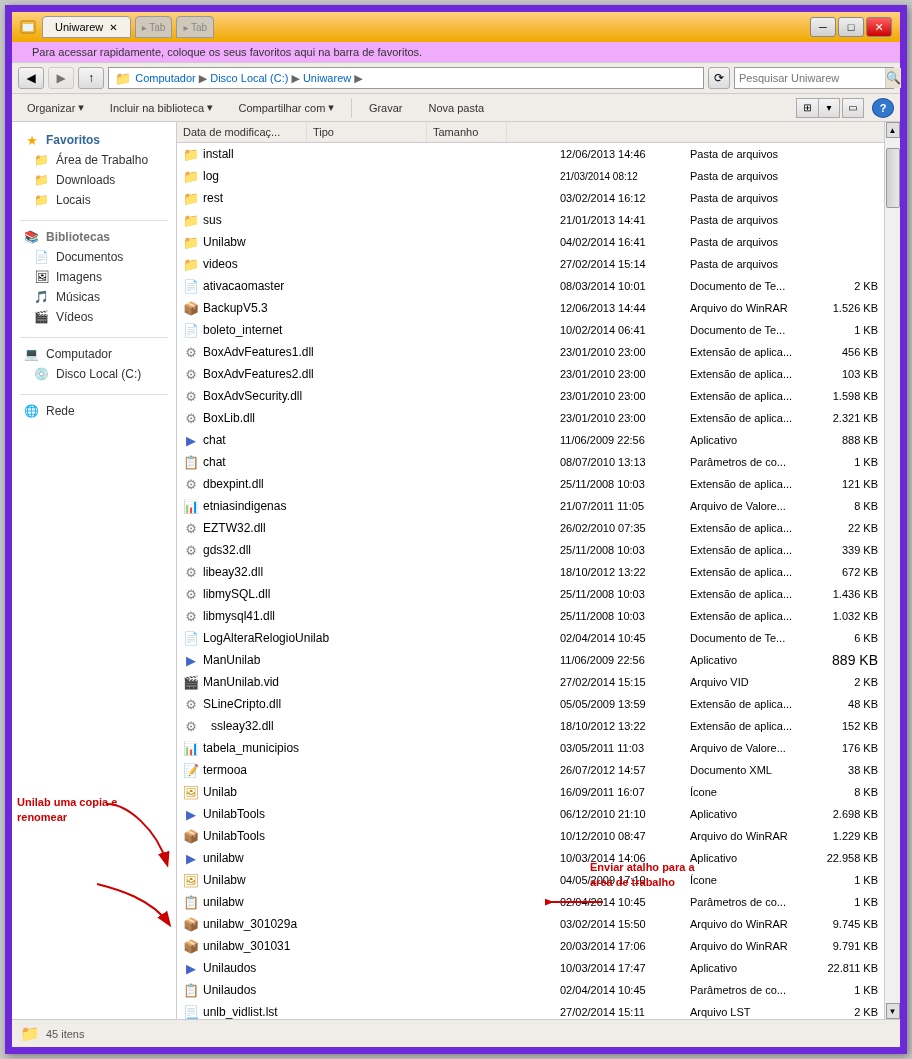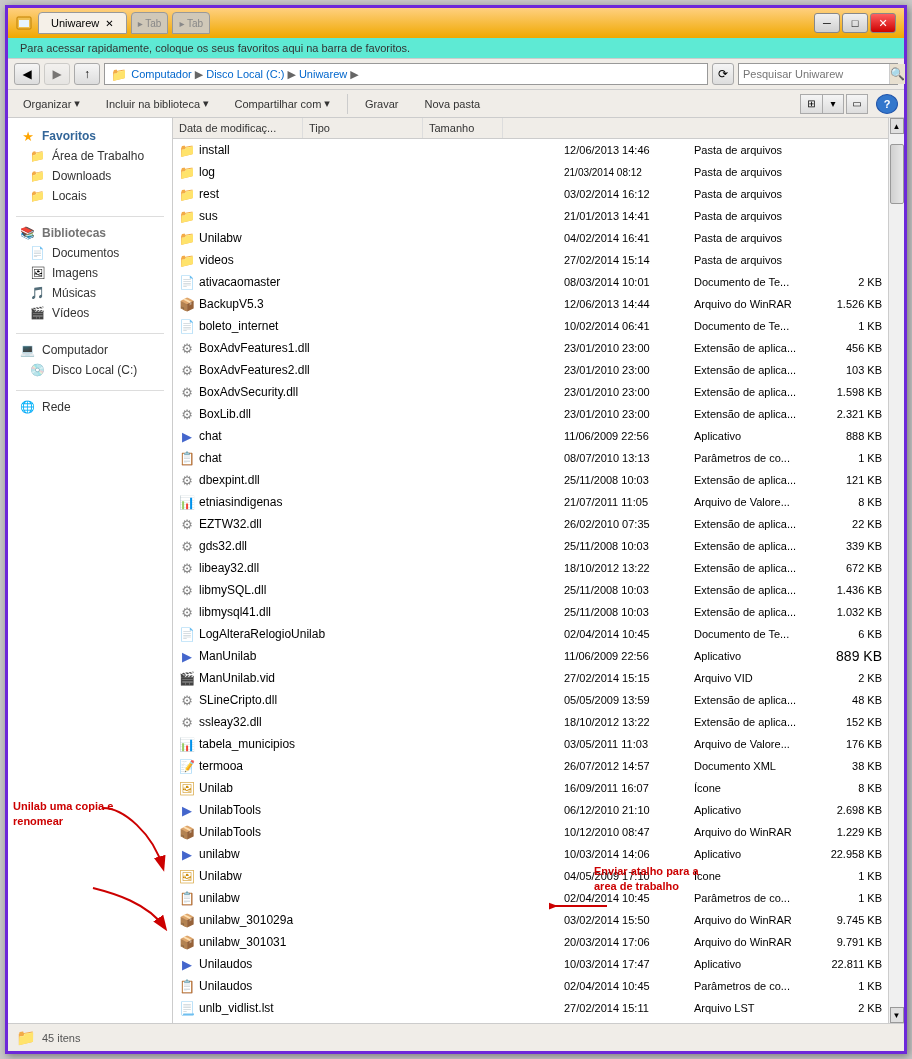--- a/index.html
+++ b/index.html
@@ -12,21 +12,21 @@
     .tab { background: #e8e0d0; border: 1px solid #999; border-radius: 4px 4px 0 0; padding: 2px 12px; font-size: 11px; cursor: pointer; height: 22px; display: flex; align-items: center; }
     .tab.active { background: #f5f0e8; }
     .tab-close { margin-left: 6px; font-size: 10px; cursor: pointer; }
     .title-controls { display: flex; gap: 2px; margin-left: auto; }
     .title-btn { width: 26px; height: 20px; border: 1px solid #888; border-radius: 3px; cursor: pointer; display: flex; align-items: center; justify-content: center; font-size: 11px; }
     .title-btn.min { background: linear-gradient(to bottom, #f0f0f0, #d0d0d0); }
     .title-btn.max { background: linear-gradient(to bottom, #f0f0f0, #d0d0d0); }
     .title-btn.close { background: linear-gradient(to bottom, #ff6060, #cc0000); color: white; }
     
     
-    .favorites-bar { background: #5eead4; padding: 4px 12px; font-size: 11px; color: #333; border-bottom: 1px solid #ccc; }
+    .favorites-bar { background: #f0abfc; padding: 4px 20px; font-size: 11px; color: #333; border-bottom: 1px solid #ccc; }
     
     
     .address-bar { background: #f0ede8; padding: 4px 6px; display: flex; align-items: center; gap: 4px; border-bottom: 1px solid #ccc; }
     .nav-btn { width: 26px; height: 22px; background: linear-gradient(to bottom, #f5f5f5, #ddd); border: 1px solid #aaa; border-radius: 3px; cursor: pointer; display: flex; align-items: center; justify-content: center; font-size: 12px; }
     .address-path { flex: 1; background: white; border: 1px solid #999; height: 22px; display: flex; align-items: center; padding: 0 6px; font-size: 11px; }
     .breadcrumb-item { color: #0066cc; cursor: pointer; }
     .breadcrumb-sep { margin: 0 3px; color: #666; }
     .address-go { width: 22px; height: 22px; background: linear-gradient(to bottom, #f5f5f5, #ddd); border: 1px solid #aaa; border-radius: 3px; cursor: pointer; display: flex; align-items: center; justify-content: center; }
     .search-box { display: flex; align-items: center; border: 1px solid #999; background: white; height: 22px; width: 160px; }
     .search-input { border: none; outline: none; font-size: 11px; padding: 0 4px; flex: 1; height: 100%; color: #999; }
@@ -73,21 +73,21 @@
     .scroll-track { flex: 1; width: 14px; background: #f0f0f0; position: relative; }
     .scroll-thumb { width: 14px; height: 60px; background: linear-gradient(to right, #d0d0d0, #e8e8e8); border: 1px solid #999; position: absolute; top: 10px; cursor: pointer; border-radius: 2px; }
     .scroll-down { width: 14px; height: 16px; background: #e0e0e0; border: 1px solid #999; display: flex; align-items: center; justify-content: center; cursor: pointer; font-size: 8px; }
     
     
     .status-bar { background: #f0ede8; padding: 3px 8px; font-size: 11px; color: #555; border-top: 1px solid #ccc; display: flex; align-items: center; height: 28px; }
     .status-folder-icon { color: #f0a800; margin-right: 6px; font-size: 16px; }
     
     
     .window-wrapper { position: relative; width: 912px; height: 1059px; background: #c8c8c8; }
-    .window { position: absolute; top: 5px; left: 5px; right: 5px; bottom: 5px; background: white; border: 3px solid #6d28d9; box-shadow: 2px 2px 8px rgba(0,0,0,0.4); display: flex; flex-direction: column; }
+    .window { position: absolute; top: 5px; left: 5px; right: 5px; bottom: 5px; background: white; border: 7px solid #6d28d9; box-shadow: 2px 2px 8px rgba(0,0,0,0.4); display: flex; flex-direction: column; }
     
     .full-layout { display: flex; flex-direction: column; height: 100%; }
     
     .sidebar-divider { height: 1px; background: #ddd; margin: 6px 4px; }
   </style>
 </head>
 <body>
 
 <div class="window-wrapper">
   <div class="window">
@@ -508,21 +508,21 @@
       <div class="file-icon" style="color:#888888;">⚙</div>
       <span style="font-size:12px;">SLineCripto.dll</span>
     </div>
     <div class="file-cell file-date-cell" style="font-size:11px;">05/05/2009 13:59</div>
     <div class="file-cell file-type-cell" style="font-size:11px;">Extensão de aplica...</div>
     <div class="file-cell file-size-cell" style="font-size:11px;">48 KB</div>
   </div>
               <div class="file-row">
     <div class="file-cell file-name-cell">
       <div class="file-icon" style="color:#888888;">⚙</div>
-      <span style="font-size:12px;">ssleay32.dll</span>
+      <span style="font-size:12px;margin-left:8px;">ssleay32.dll</span>
     </div>
     <div class="file-cell file-date-cell" style="font-size:11px;">18/10/2012 13:22</div>
     <div class="file-cell file-type-cell" style="font-size:11px;">Extensão de aplica...</div>
     <div class="file-cell file-size-cell" style="font-size:11px;">152 KB</div>
   </div>
               <div class="file-row">
     <div class="file-cell file-name-cell">
       <div class="file-icon" style="color:#44aa44;">📊</div>
       <span style="font-size:12px;">tabela_municipios</span>
     </div>

